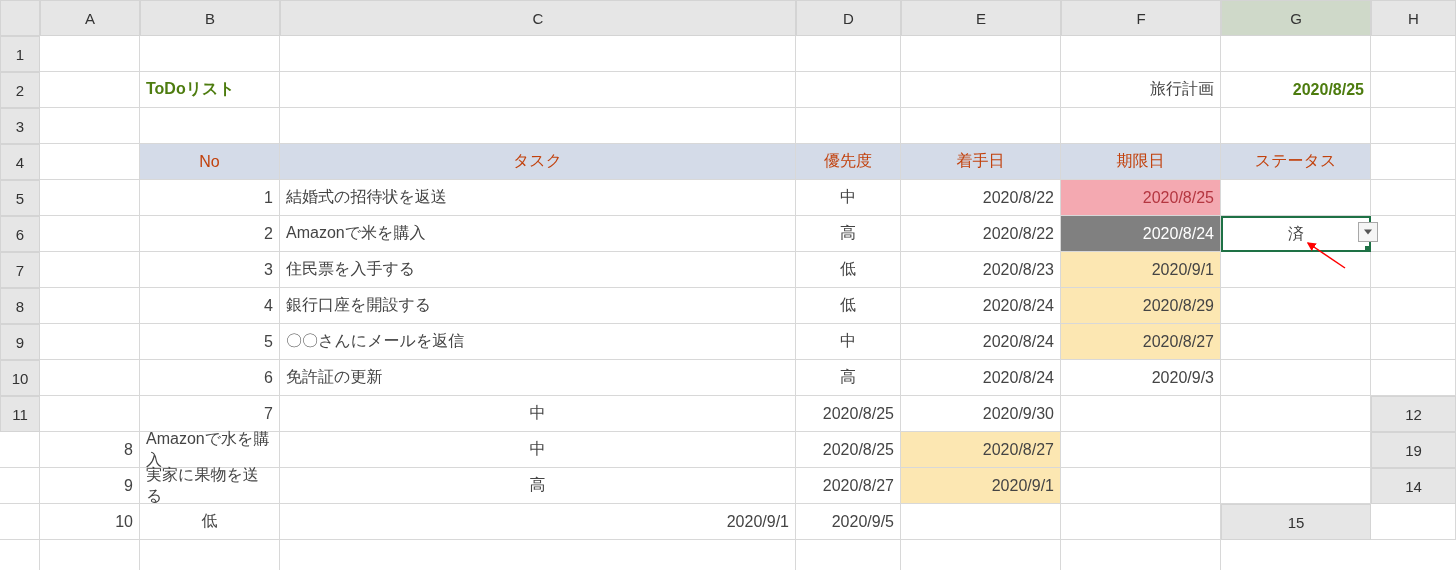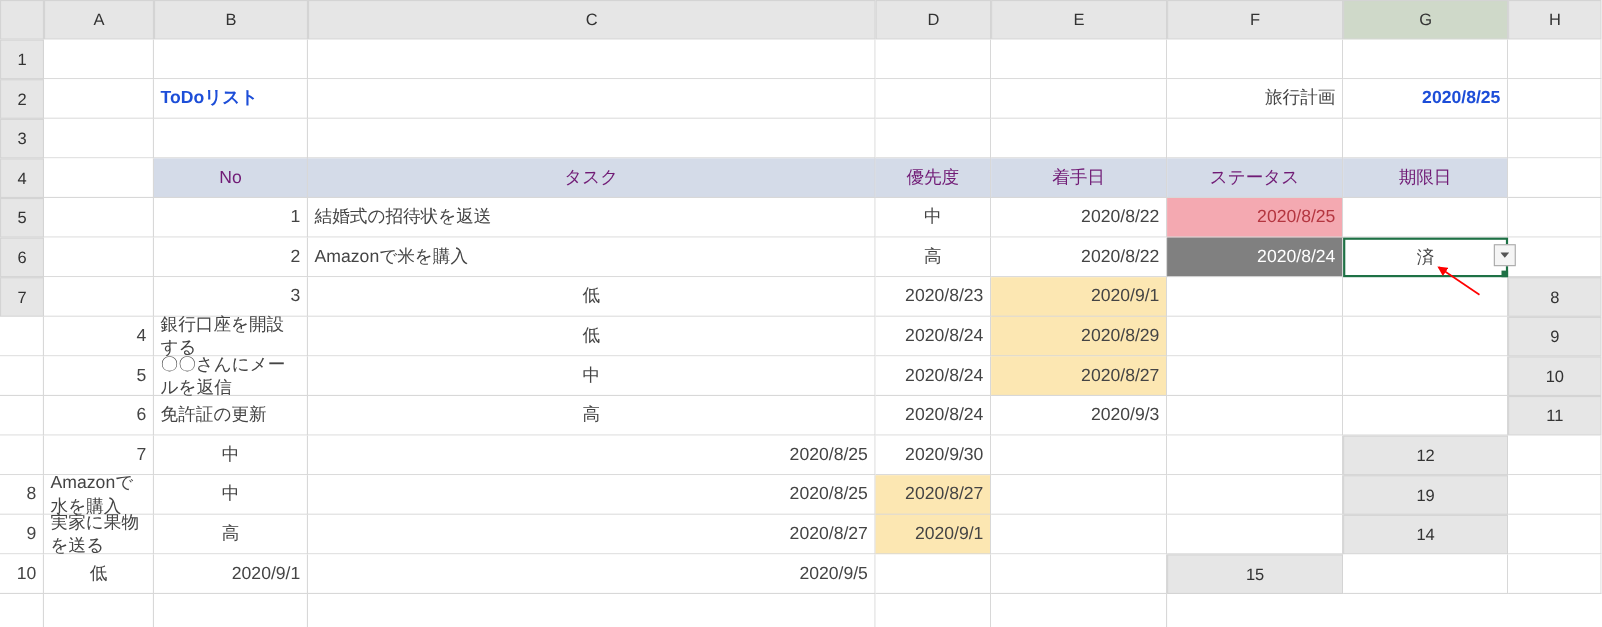--- a/index.html
+++ b/index.html
@@ -40,27 +40,27 @@
 .cell {
   border-right: 1px solid #d8d8d8;
   border-bottom: 1px solid #d8d8d8;
   display: flex;
   align-items: center;
   padding: 0 6px;
   font-size: 16px;
   color: #444;
   background: #fff;
 }
-.b { font-weight: bold; color: #1d4ed8; }
+.b { font-weight: bold; color: #4d7c0f; }
 .center { justify-content: center; }
 .right { justify-content: flex-end; }
 .th {
   background: #d4dbe8;
   justify-content: center;
-  color: #701a75;
+  color: #c2410c;
 }
 .selcol {
   background: #cfd9c9;
 }
 .hl-red { background: #f4a9b1; color: #b43640; }
 .hl-yellow { background: #fce7b2; color: #444; }
 .hl-gray { background: #808080; color: #fff; }
 .sel {
   position: relative;
   border: 2px solid #1e7145;
@@ -131,22 +131,22 @@
     <div class="cell"></div>
     <div class="cell"></div>
     <div class="cell"></div>
     <div class="cell"></div>
     <div class="rowhdr">4</div>
     <div class="cell"></div>
     <div class="cell th">No</div>
     <div class="cell th">タスク</div>
     <div class="cell th">優先度</div>
     <div class="cell th">着手日</div>
+    <div class="cell th">期限日</div>
     <div class="cell th">ステータス</div>
-    <div class="cell th">期限日</div>
     <div class="cell"></div>
     <div class="rowhdr">5</div>
     <div class="cell"></div>
     <div class="cell right">1</div>
     <div class="cell">結婚式の招待状を返送</div>
     <div class="cell center">中</div>
     <div class="cell right">2020/8/22</div>
     <div class="cell right hl-red">2020/8/25</div>
     <div class="cell center"></div>
     <div class="cell"></div>
@@ -155,20 +155,21 @@
     <div class="cell right">2</div>
     <div class="cell">Amazonで米を購入</div>
     <div class="cell center">高</div>
     <div class="cell right">2020/8/22</div>
     <div class="cell right hl-gray">2020/8/24</div>
     <div class="cell sel">済</div>
     <div class="cell"></div>
     <div class="rowhdr">7</div>
     <div class="cell"></div>
     <div class="cell right">3</div>
+    <div class="cell">住民票を入手する</div>
     <div class="cell center">低</div>
     <div class="cell right">2020/8/23</div>
     <div class="cell right hl-yellow">2020/9/1</div>
     <div class="cell center"></div>
     <div class="cell"></div>
     <div class="rowhdr">8</div>
     <div class="cell"></div>
     <div class="cell right">4</div>
     <div class="cell">銀行口座を開設する</div>
     <div class="cell center">低</div>

